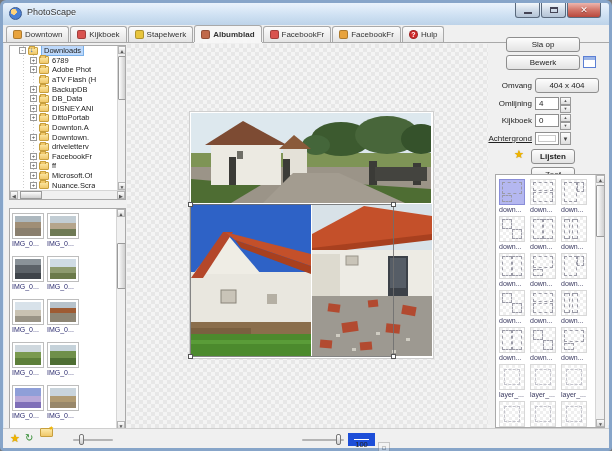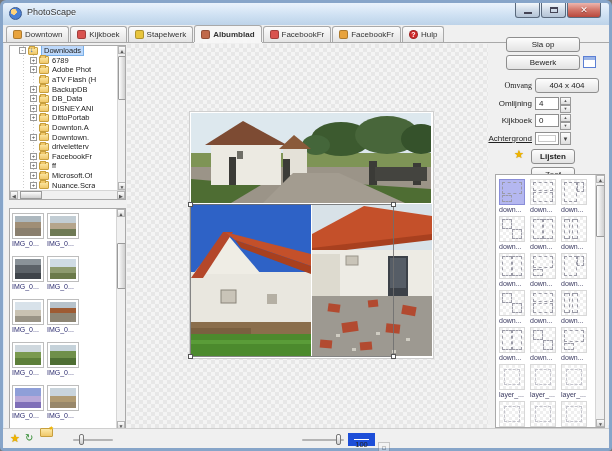--- a/index.html
+++ b/index.html
@@ -84,21 +84,21 @@
   .h-tl { left:-3px; top:-3px; } .h-tr { right:-3px; top:-3px; }
   .h-bl { left:-3px; bottom:-3px; } .h-br { right:-3px; bottom:-3px; }
 
   
   .rpanel { position:absolute; right:0; top:40px; width:121px; bottom:23px; background:#f0f0f0; }
   .btn { position:absolute; border:1px solid #8e8e8e; border-radius:3px; background:linear-gradient(#fdfdfd,#e3e3e3); font-size:8px; color:#222; text-align:center; display:flex; align-items:center; justify-content:center; }
   .btn-save { left:18px; top:-6px; width:74px; height:15px; }
   .btn-edit { left:18px; top:12px; width:74px; height:15px; }
   .edit-side-icon { position:absolute; left:95px; top:13px; width:13px; height:12px; background:#fff; border:1px solid #5b7fd4; box-shadow:inset 0 3px 0 #9ab4e8; }
   .rlabel { position:absolute; font-size:8px; color:#222; text-align:right; }
-  .lbl-size { left:0px; top:38px; width:44px;font-family:Liberation Serif, serif; }
+  .lbl-size { left:0px; top:38px; width:44px; }
   .lbl-outline { left:0px; top:56px; width:44px; }
   .lbl-round { left:0px; top:73px; width:44px; }
   .lbl-bg { left:-6px; top:91px; width:50px;text-decoration:underline; }
   .btn-size { left:47px; top:35px; width:64px; height:15px; }
   .spin { position:absolute; width:24px; height:13px; background:#fff; border:1px solid #8e8e8e; font-size:8px; padding-left:3px; line-height:12px; color:#222; }
   .spin-outline { left:47px; top:54px; }
   .spin-round { left:47px; top:71px; }
   .spin-btns { position:absolute; width:11px; height:13px; display:flex; flex-direction:column; }
   .sp1 { left:72px; top:54px; } .sp2 { left:72px; top:71px; }
   .spin-btns span { flex:1; font-size:4px; line-height:6px; text-align:center; color:#555; background:linear-gradient(#fdfdfd,#dedede); border:1px solid #9a9a9a; }

